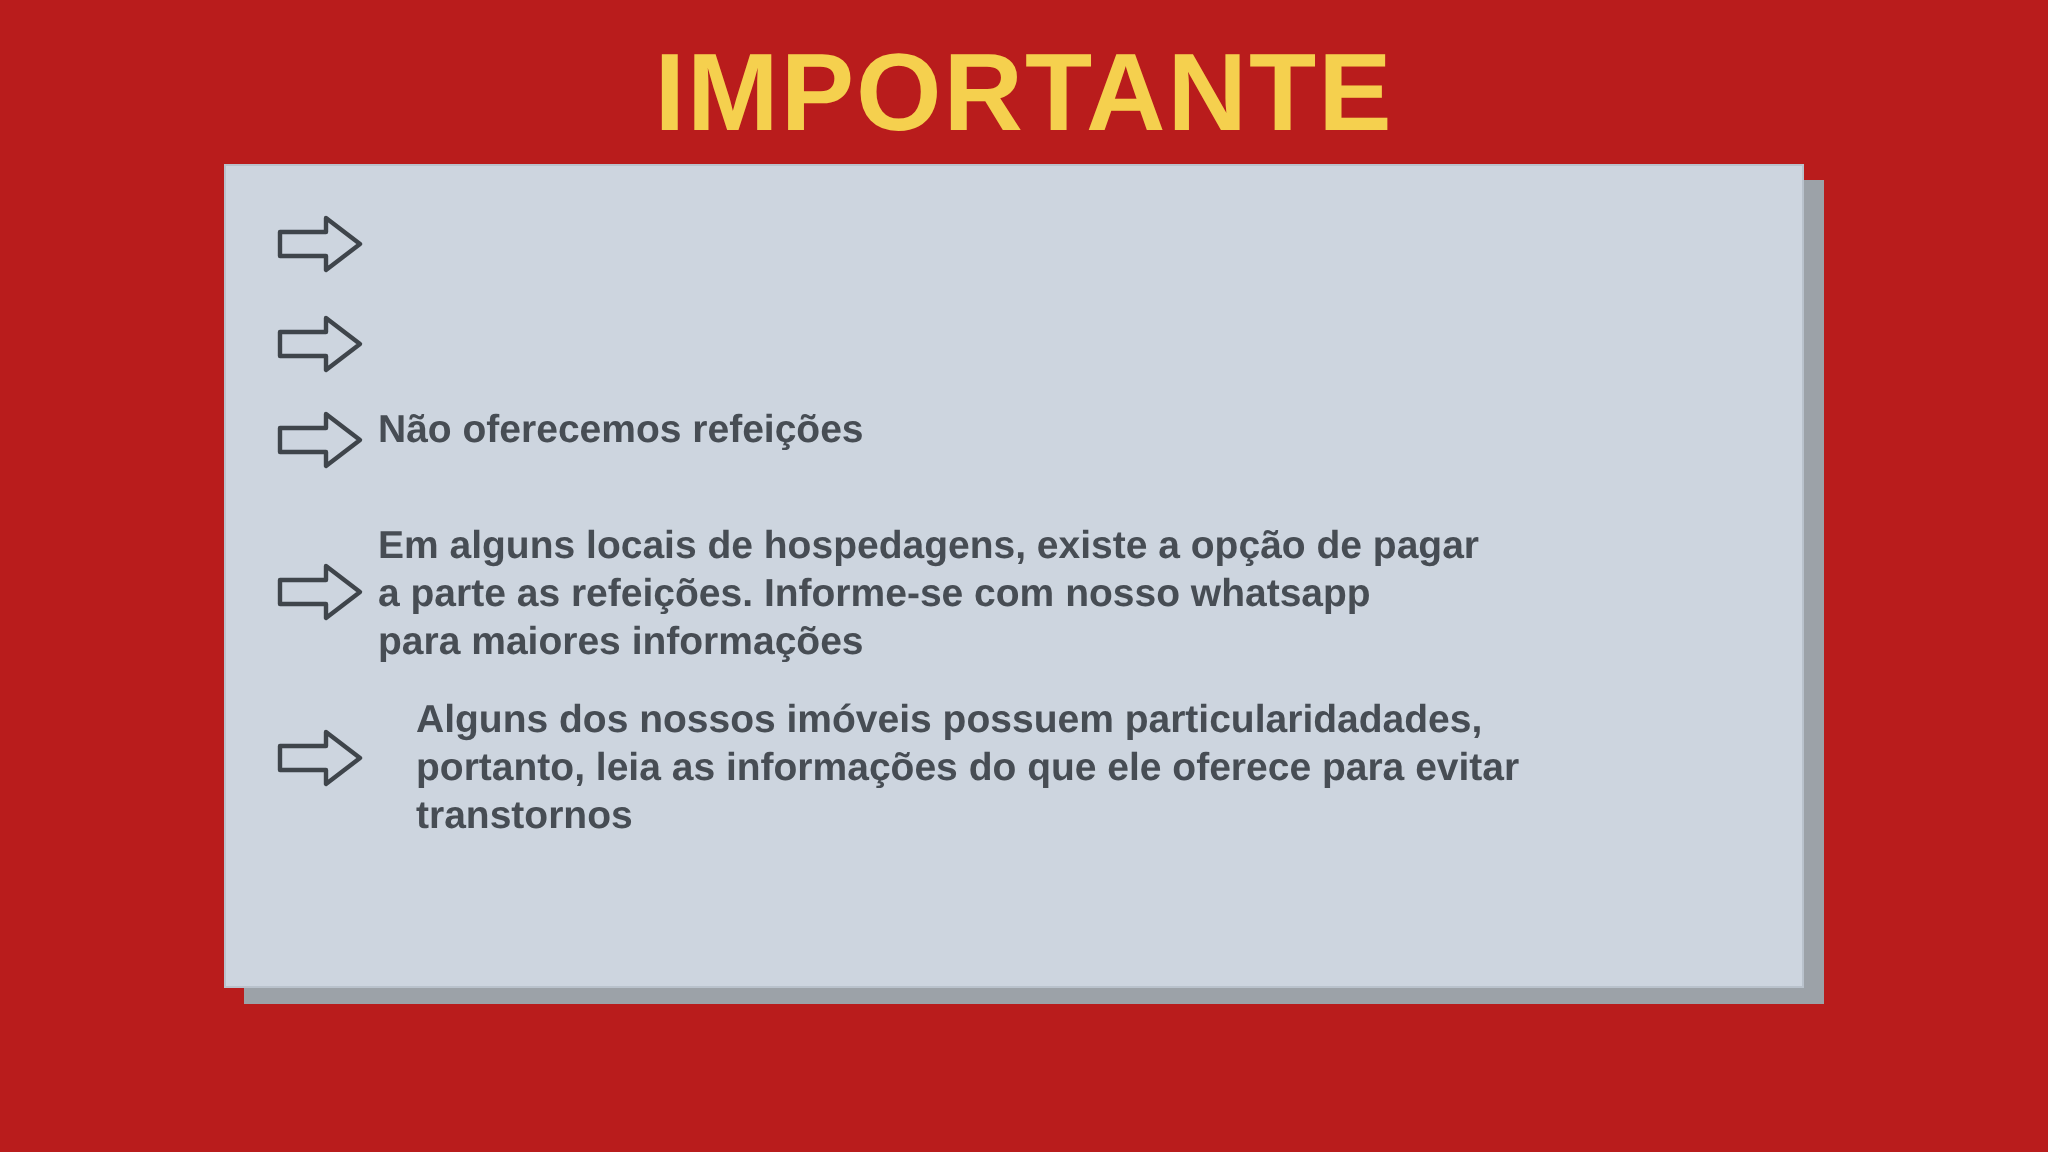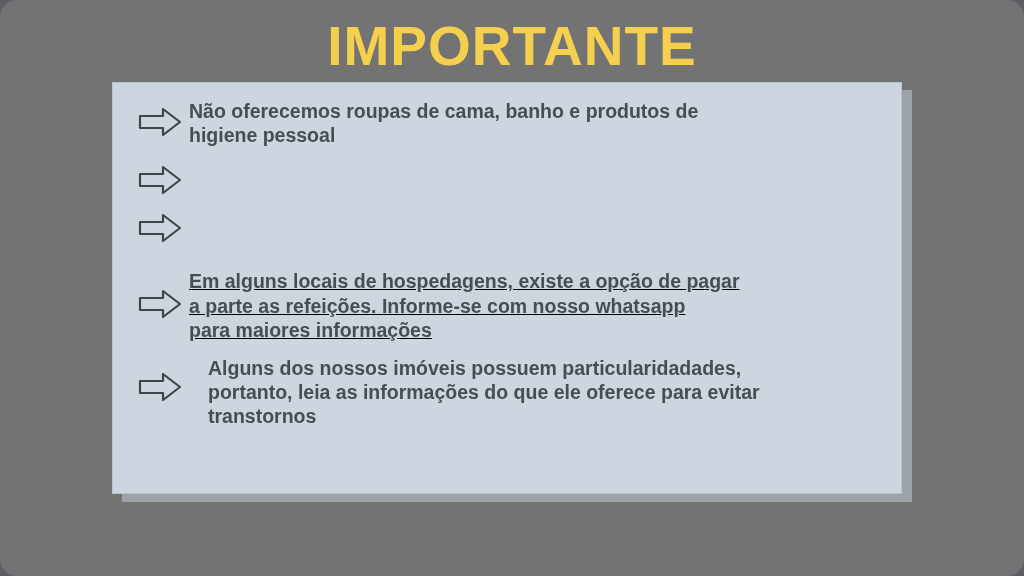--- a/index.html
+++ b/index.html
@@ -10,22 +10,21 @@
     width: 1024px;
     height: 576px;
     background: #5b5e63;
     font-family: "Liberation Sans", sans-serif;
     overflow: hidden;
   }
   .slide {
     position: relative;
     width: 1024px;
     height: 576px;
-    background: #737373;
-    border-radius: 17px;
+    background: #b91c1c;
   }
   .slide-title {
     position: absolute;
     top: 14px;
     left: 0;
     width: 1024px;
     text-align: center;
     font-size: 55px;
     font-weight: bold;
     letter-spacing: 1px;
@@ -76,21 +75,21 @@
     line-height: 1.24;
     color: #474d54;
     font-family: "Liberation Sans", sans-serif;
     white-space: pre-line;
   }
   
   .b0 { margin-top: 6px; }
   .b0 .arrow-icon { margin-top: 6px; }
   .b1 .arrow-icon { margin-top: 2px; }
   .b2 .arrow-icon { margin-top: 0px; }
-  .b3 { margin-top: 24px; text-decoration: underline; }
+  .b3 { margin-top: 24px; }
   .b3 .arrow-icon { margin-top: 18px; }
   .b4 { margin-top: 14px; }
   .b4 .arrow-icon { margin-top: 14px; }
 </style>
 </head>
 <body>
 
 <div class="slide">
 
   <div class="slide-title">IMPORTANTE</div>
@@ -99,38 +98,37 @@
 
   <div class="panel">
     <ul class="bullet-list">
 
       <li class="bullet b0">
         <span class="arrow-icon">
           <svg viewBox="0 0 46 34" width="46" height="34" aria-hidden="true">
             <path d="M3 11 L26 11 L26 4 L43 17 L26 30 L26 23 L3 23 Z" fill="none" stroke="#3f454b" stroke-width="2.2" stroke-linejoin="round"></path>
           </svg>
         </span>
-        <span class="bullet-text">Não oferecemos roupas de cama, banho e produtos de
-higiene pessoal</span>
       </li>
 
       <li class="bullet b1">
         <span class="arrow-icon">
           <svg viewBox="0 0 46 34" width="46" height="34" aria-hidden="true">
             <path d="M3 11 L26 11 L26 4 L43 17 L26 30 L26 23 L3 23 Z" fill="none" stroke="#3f454b" stroke-width="2.2" stroke-linejoin="round"></path>
           </svg>
         </span>
       </li>
 
       <li class="bullet b2">
         <span class="arrow-icon">
           <svg viewBox="0 0 46 34" width="46" height="34" aria-hidden="true">
             <path d="M3 11 L26 11 L26 4 L43 17 L26 30 L26 23 L3 23 Z" fill="none" stroke="#3f454b" stroke-width="2.2" stroke-linejoin="round"></path>
           </svg>
         </span>
+        <span class="bullet-text">Não oferecemos refeições</span>
       </li>
 
       <li class="bullet b3">
         <span class="arrow-icon">
           <svg viewBox="0 0 46 34" width="46" height="34" aria-hidden="true">
             <path d="M3 11 L26 11 L26 4 L43 17 L26 30 L26 23 L3 23 Z" fill="none" stroke="#3f454b" stroke-width="2.2" stroke-linejoin="round"></path>
           </svg>
         </span>
         <span class="bullet-text">Em alguns locais de hospedagens, existe a opção de pagar
 a parte  as refeições. Informe-se com nosso whatsapp

